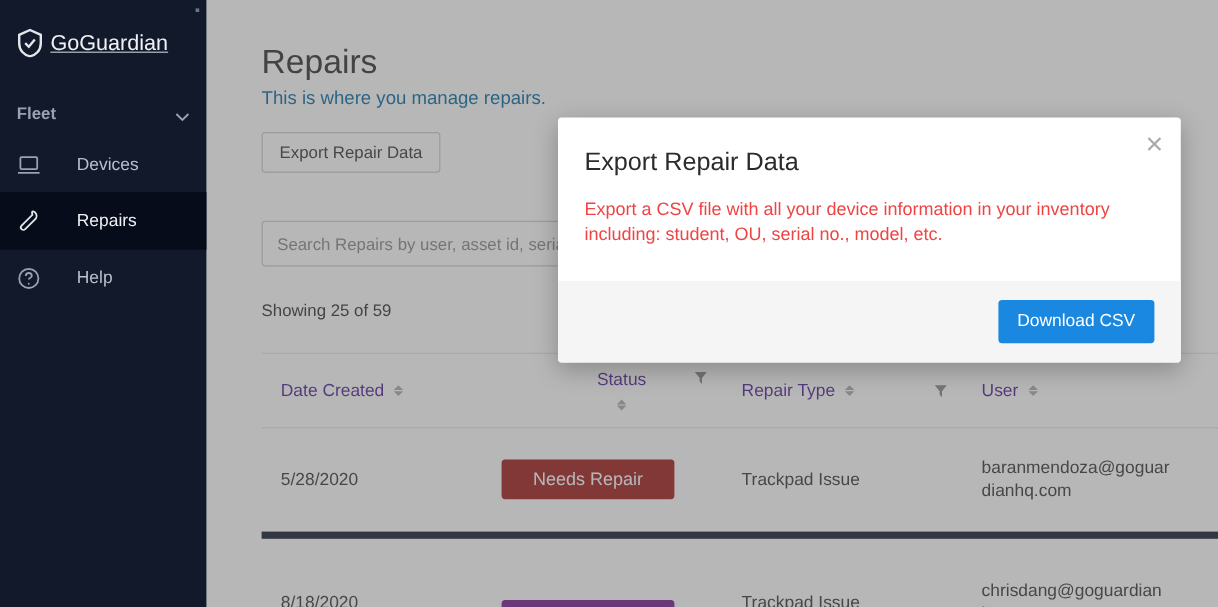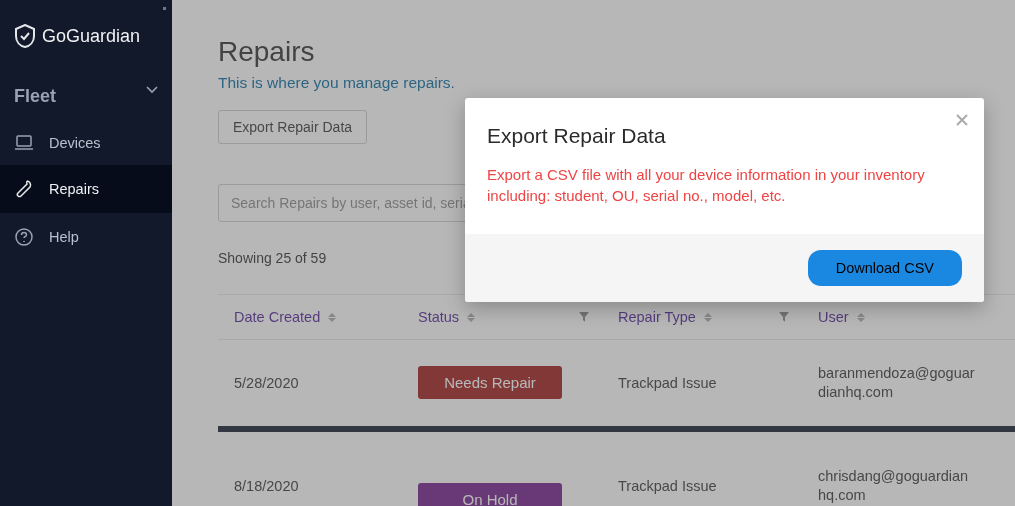--- a/index.html
+++ b/index.html
@@ -20,43 +20,44 @@
       background: #12192b;
       color: #b9c0cc;
       display: flex;
       flex-direction: column;
     }
     .logo {
       padding: 24px 14px;
       display: flex;
       align-items: center;
       gap: 6px;
+      text-decoration: underline;
     }
     .logo-text {
       font-size: 18px;
       font-weight: 500;
       color: #f0f1f3;
     }
     .nav-section {
       padding: 0;
     }
     .nav-header {
       display: flex;
-      align-items: flex-start;
+      align-items: flex-end;
       justify-content: space-between;
       padding: 14px 14px;
-      font-size: 18px;
+      font-size: 14px;
       font-weight: 600;
       color: #9aa2b1;
       cursor: pointer;
     }
     .nav-item {
       display: flex;
       align-items: center;
-      gap: 15px;
+      gap: 30px;
       padding: 14px 14px;
       font-size: 14.5px;
       color: #b9c0cc;
       cursor: pointer;
     }
     .nav-item.active {
       background: #060c1a;
       color: #f0f1f3;
     }
     .nav-item svg, .nav-header svg { flex-shrink: 0; }
@@ -123,21 +124,21 @@
       border-bottom: 1px solid #e5e5e5;
       padding: 14px 0;
     }
     .table-row {
       display: flex;
       border-bottom: 6px solid #0f172a;
       padding: 24px 0;
       align-items: center;
     }
     .col-date { width: 200px; padding-left: 16px; }
-    .col-status { width: 200px; }
+    .col-status { width: 200px; flex-direction: column; }
     .col-type { width: 200px; }
     .col-user { flex: 1; padding-right: 12px; }
     .th {
       font-size: 14.5px;
       color: #4c1d95;
       display: flex;
       align-items: center;
       gap: 8px;
       position: relative;
     }
@@ -214,24 +215,24 @@
       color: #999;
     }
     .modal-footer {
       background: #f5f5f5;
       padding: 16px 22px;
       text-align: right;
       border-radius: 0 0 3px 3px;
     }
     .download-btn {
       background: #1a88e0;
-      color: #000000;
+      color: #ffffff;
       border: none;
-      padding: 10px 28px;
-      border-radius: 13px;
+      padding: 10px 16px;
+      border-radius: 3px;
       font-size: 14.5px;
       cursor: pointer;
     }
     .user-cell { word-break: break-all; max-width: 170px; line-height: 1.3; }
   </style>
 </head>
 <body>
 
 <div class="sidebar">
   <div class="sidebar-dot"></div>

